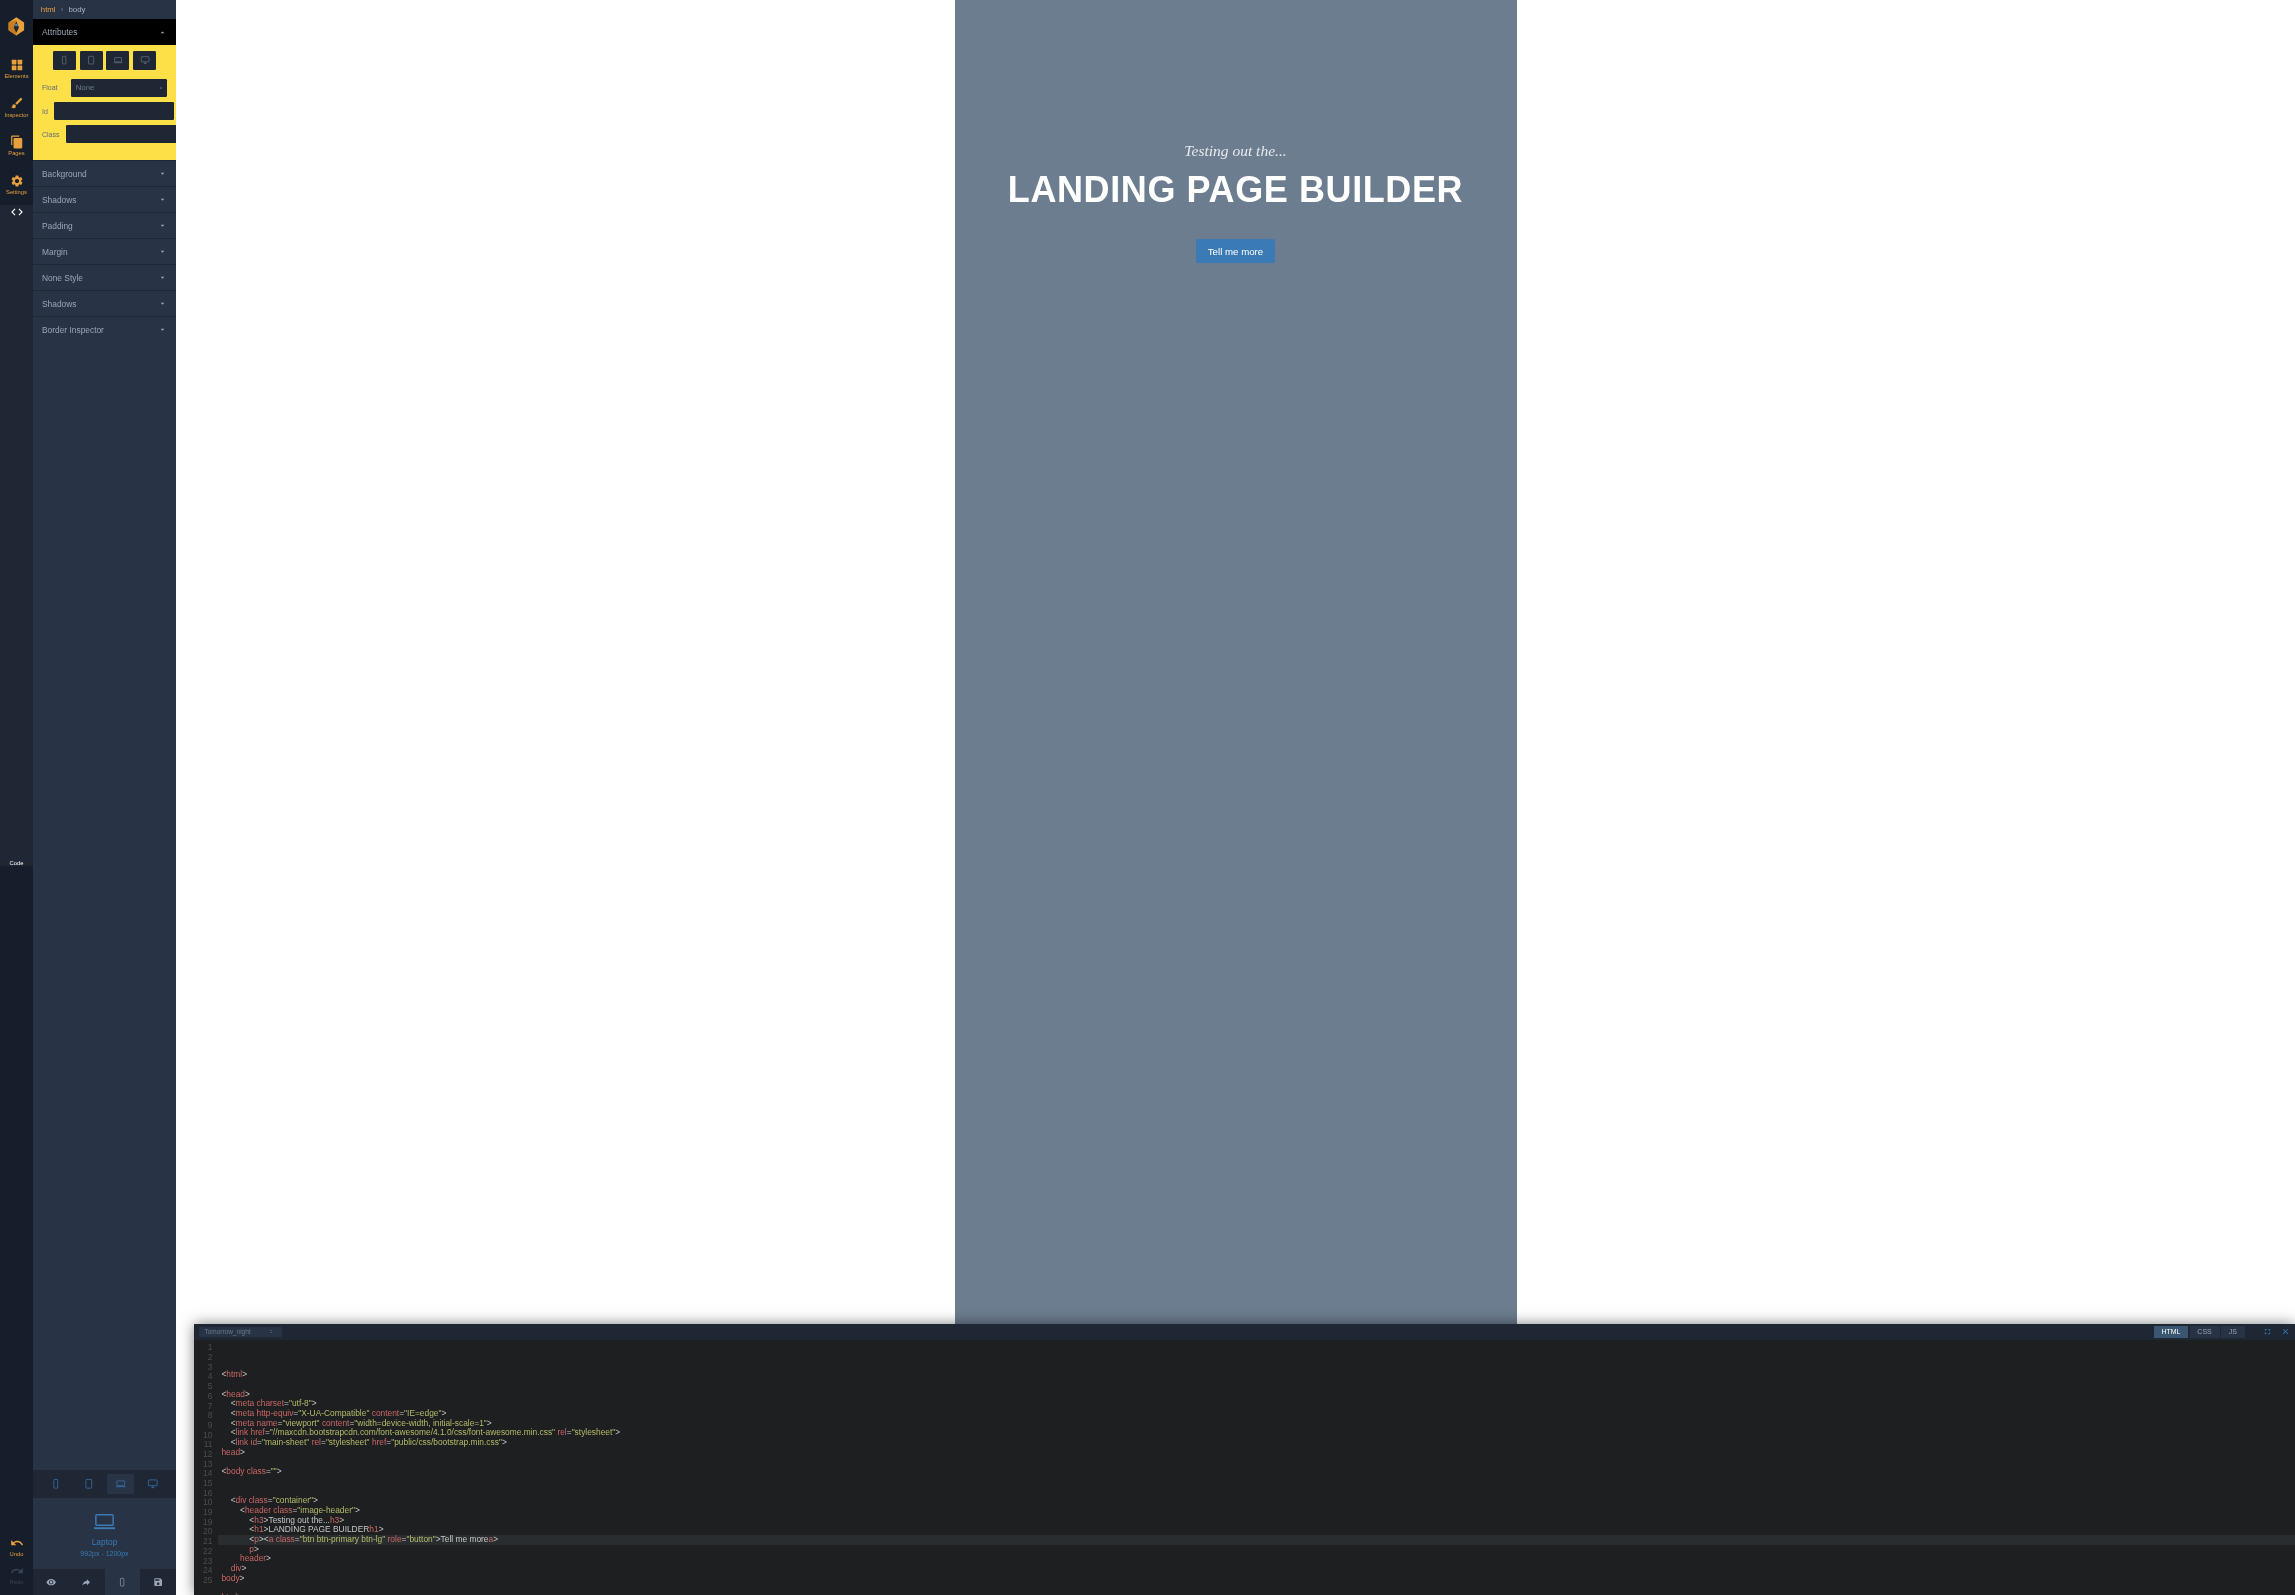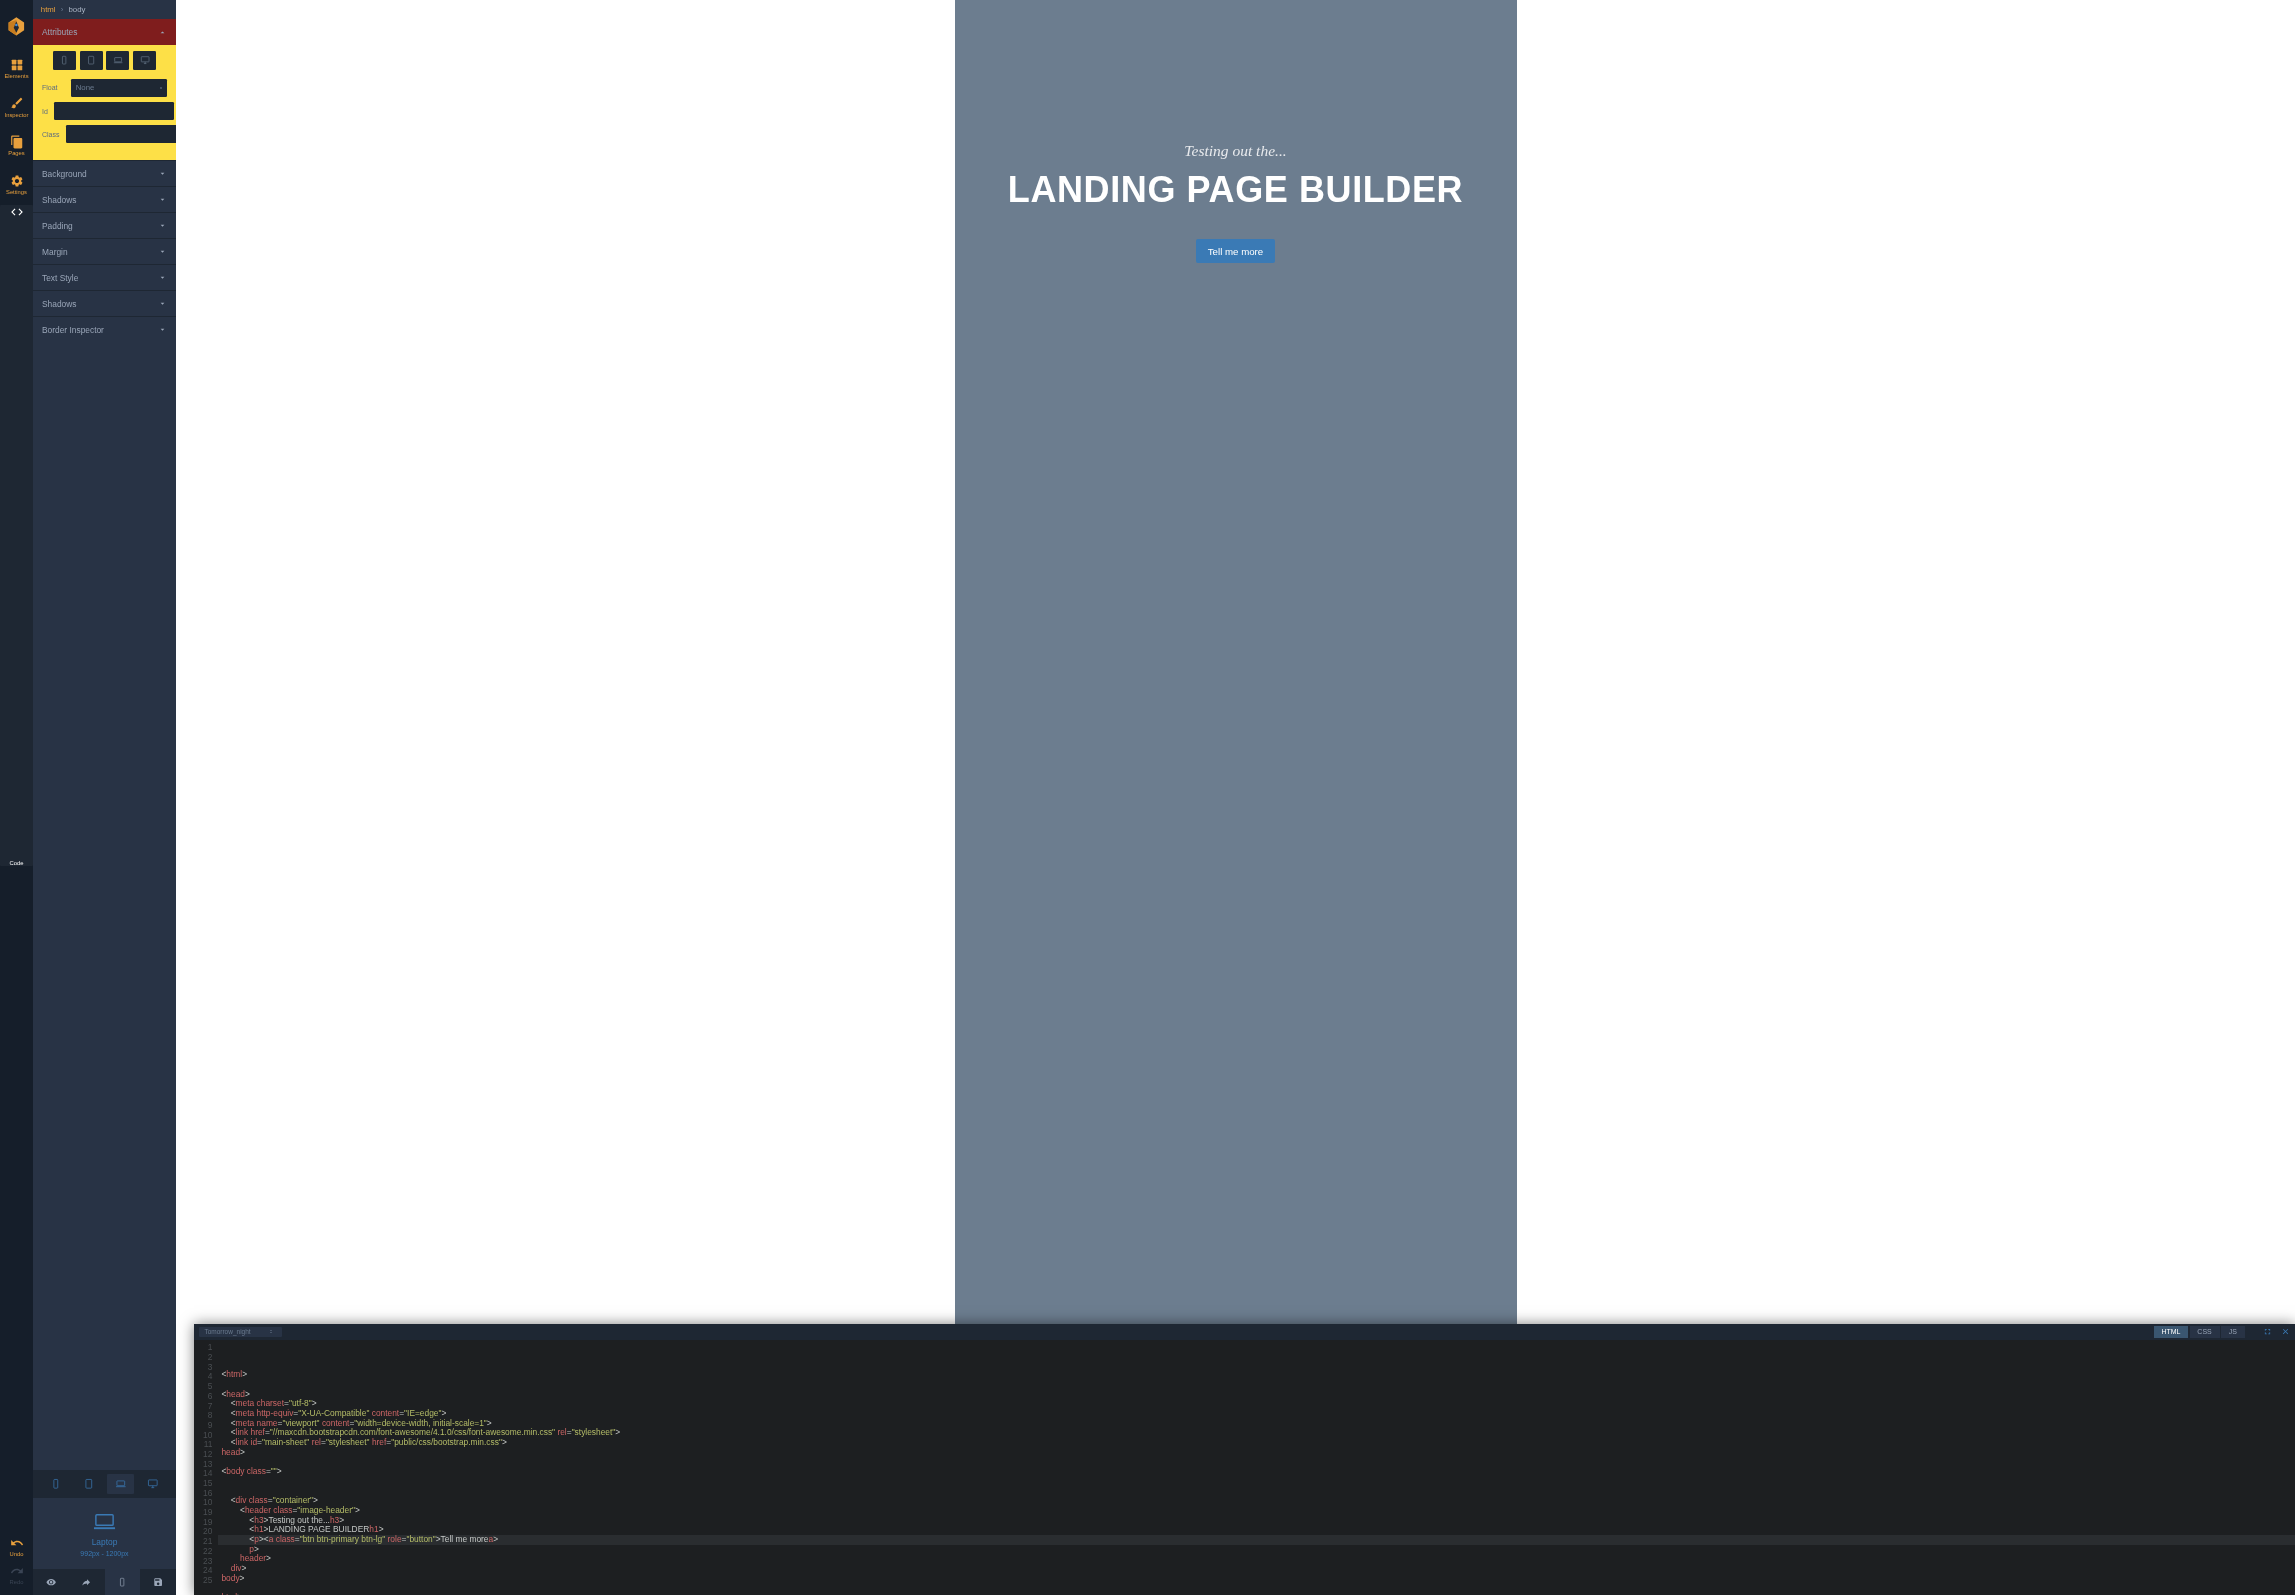--- a/index.html
+++ b/index.html
@@ -13,21 +13,21 @@
 .rail-item .lbl{font-size:5.8px}
 .rail-logo{width:20.7px;height:20.7px;margin:7.8px 0 11.6px}
 .rail-spacer{flex:1}
 .rail-bottom{width:33px;display:flex;flex-direction:column;align-items:center;padding-bottom:6.5px}
 .rail-bottom .rail-item{height:28px}
 .side{width:143px;background:#283345;flex-shrink:0;display:flex;flex-direction:column}
 .crumb{height:19.4px;display:flex;align-items:center;padding:0 7.8px;gap:5.2px;font-size:7.8px}
 .crumb .c1{color:#e8a03d}
 .crumb .sep{color:#6b7b8f}
 .crumb .c2{color:#a8b2c2}
-.panel{background:#7f1d1d;margin:0}
+.panel{background:#000000;margin:0}
 .panel-hd{height:26px;display:flex;align-items:center;justify-content:space-between;padding:0 9px;color:#9aa6b8;font-size:8.4px;cursor:pointer}
 .panel-hd svg{width:9px;height:9px;fill:#9aa6b8}
 .attr-body{padding:5.2px 9px 11.6px;background:#fde047}
 .dev-row{display:flex;gap:3.9px;justify-content:center;margin-bottom:9px}
 .dev-btn{width:23px;height:19.4px;background:#1e2733;display:flex;align-items:center;justify-content:center;cursor:pointer;border-radius:1.3px}
 .dev-btn svg{width:10.3px;height:10.3px;fill:#6b7b8f}
 .fld{display:flex;align-items:center;margin-bottom:5.2px;gap:6.5px}
 .fld label{width:22px;font-size:7px;color:#5d6b80}
 .fld .inp{flex:1;height:18px;background:#1e2733;border:none;border-radius:1.3px;color:#9aa6b8;font-size:7.8px;padding:0 5.2px}
 .sel{flex:1;height:18px;background:#1e2733;border:none;border-radius:1.3px;color:#6b7b8f;font-size:7.8px;padding:0 5.2px;display:flex;align-items:center;justify-content:space-between}
@@ -218,21 +218,21 @@
             <path d="M7 10l5 5 5-5z"></path>
           </svg>
         </div>
         <div class="sect">
           <span>Margin</span>
           <svg viewBox="0 0 24 24">
             <path d="M7 10l5 5 5-5z"></path>
           </svg>
         </div>
         <div class="sect">
-          <span>Text Style</span>
+          <span>None Style</span>
           <svg viewBox="0 0 24 24">
             <path d="M7 10l5 5 5-5z"></path>
           </svg>
         </div>
         <div class="sect">
           <span>Shadows</span>
           <svg viewBox="0 0 24 24">
             <path d="M7 10l5 5 5-5z"></path>
           </svg>
         </div>

